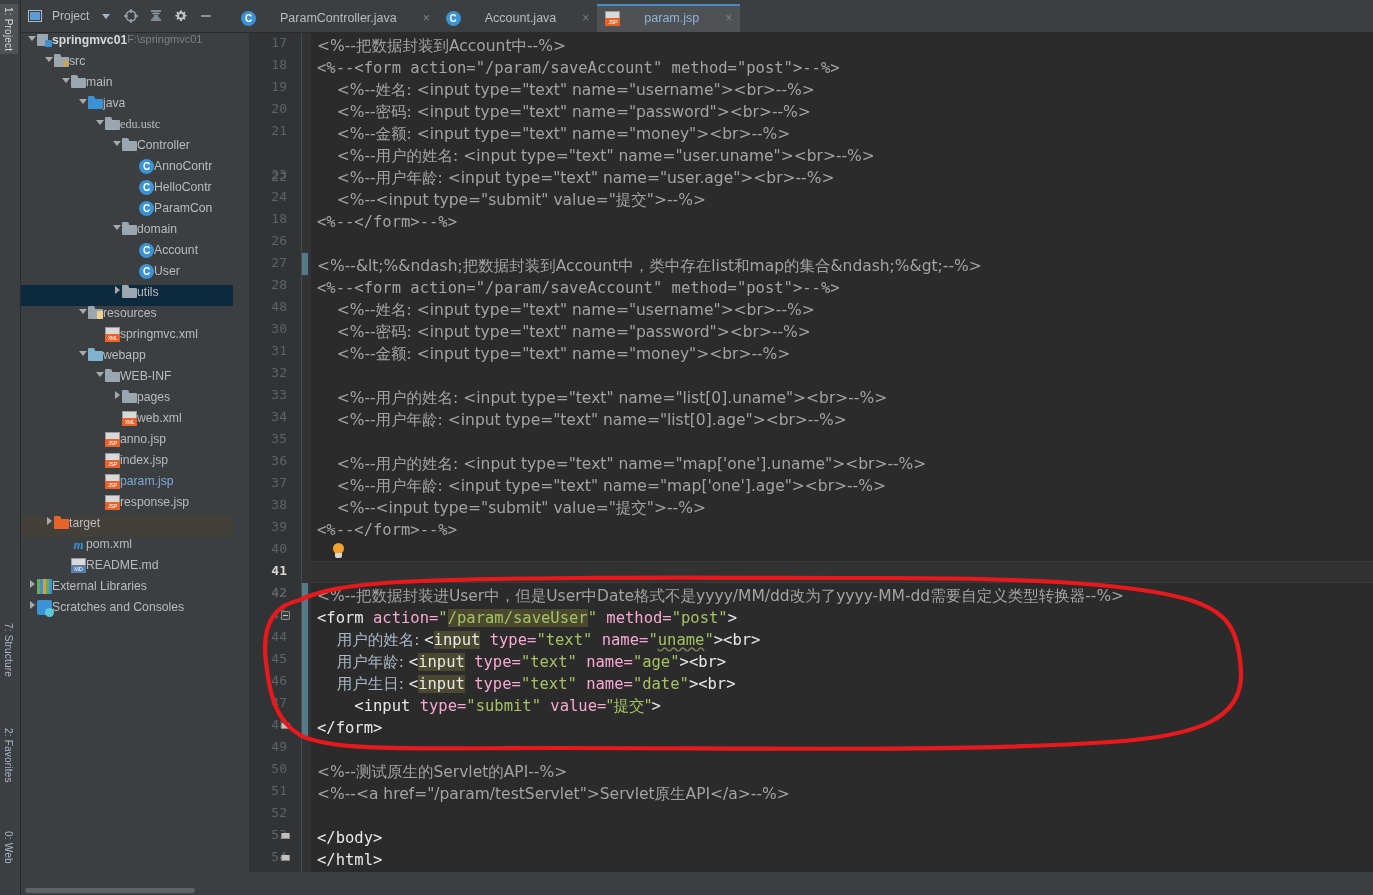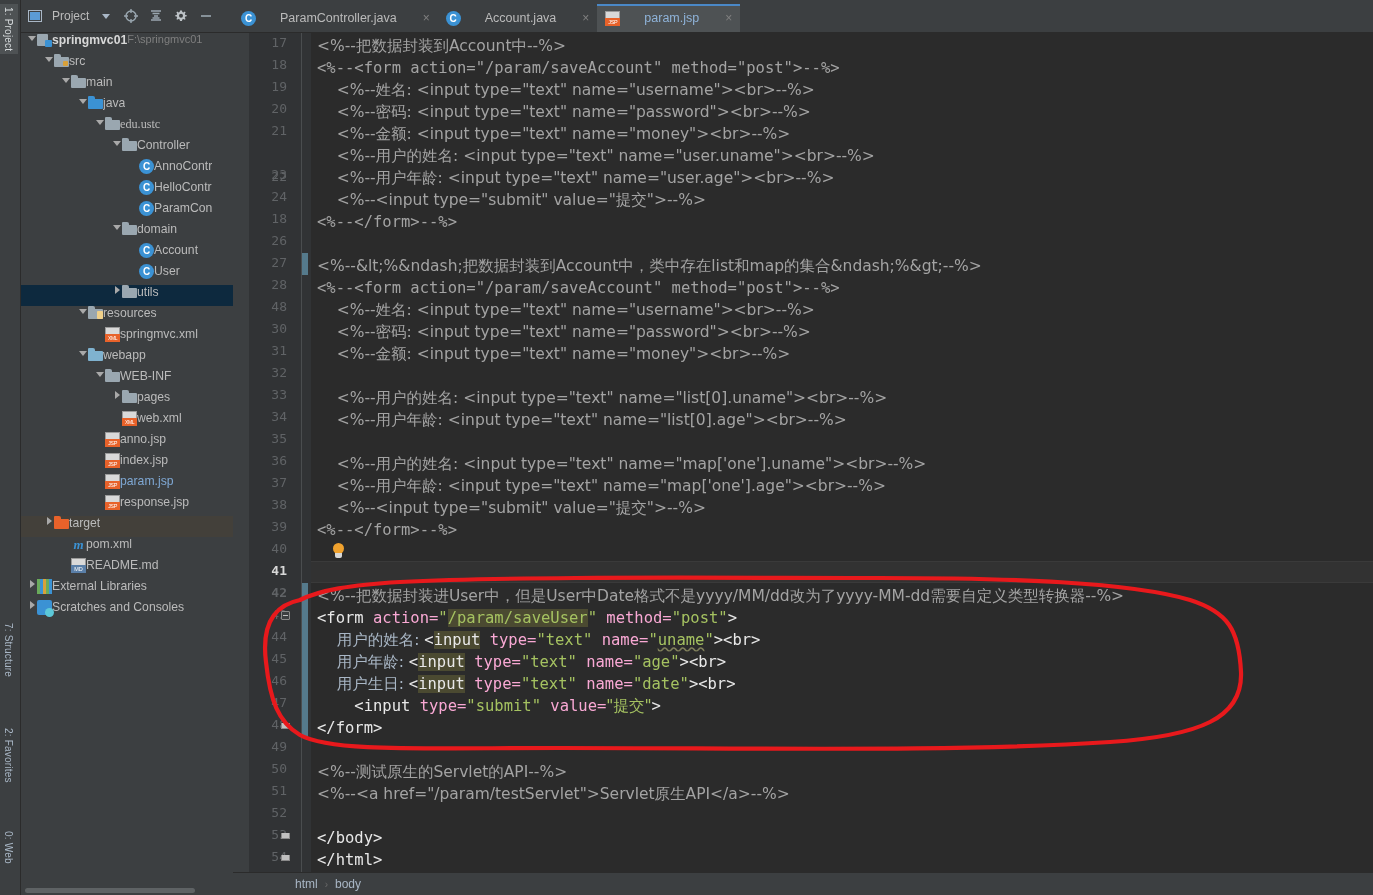--- a/index.html
+++ b/index.html
@@ -527,25 +527,20 @@
         <div class="lnum" style="top: 794px;">53</div>
         <div class="lnum" style="top: 816px;">54</div>
         <div class="foldmk" style="top: 578px;"></div>
         <div class="foldmk end" style="top: 688px;"></div>
         <div class="foldmk end" style="top: 798px;"></div>
         <div class="foldmk end" style="top: 820px;"></div>
       </div>
     <div class="codearea" id="codearea"><div class="curline" style="top: 528px;"></div><div class="bulb" style="top: 510px;"><span class="glass"></span><span class="base"></span></div><div class="cline" style="top: 2px;"><span class="cmt cjk">&lt;%--把数据封装到Account中--%&gt;</span></div><div class="cline" style="top: 24px;"><span class="cmt">&lt;%--&lt;form action="/param/saveAccount" method="post"&gt;--%&gt;</span></div><div class="cline" style="top: 46px;"><span class="cmt cjk">    &lt;%--姓名: &lt;input type="text" name="username"&gt;&lt;br&gt;--%&gt;</span></div><div class="cline" style="top: 68px;"><span class="cmt cjk">    &lt;%--密码: &lt;input type="text" name="password"&gt;&lt;br&gt;--%&gt;</span></div><div class="cline" style="top: 90px;"><span class="cmt cjk">    &lt;%--金额: &lt;input type="text" name="money"&gt;&lt;br&gt;--%&gt;</span></div><div class="cline" style="top: 112px;"><span class="cmt cjk">    &lt;%--用户的姓名: &lt;input type="text" name="user.uname"&gt;&lt;br&gt;--%&gt;</span></div><div class="cline" style="top: 134px;"><span class="cmt cjk">    &lt;%--用户年龄: &lt;input type="text" name="user.age"&gt;&lt;br&gt;--%&gt;</span></div><div class="cline" style="top: 156px;"><span class="cmt cjk">    &lt;%--&lt;input type="submit" value="提交"&gt;--%&gt;</span></div><div class="cline" style="top: 178px;"><span class="cmt">&lt;%--&lt;/form&gt;--%&gt;</span></div><div class="cline" style="top: 222px;"><span class="cmt cjk">&lt;%--&amp;lt;%&amp;ndash;把数据封装到Account中，类中存在list和map的集合&amp;ndash;%&amp;gt;--%&gt;</span></div><div class="cline" style="top: 244px;"><span class="cmt">&lt;%--&lt;form action="/param/saveAccount" method="post"&gt;--%&gt;</span></div><div class="cline" style="top: 266px;"><span class="cmt cjk">    &lt;%--姓名: &lt;input type="text" name="username"&gt;&lt;br&gt;--%&gt;</span></div><div class="cline" style="top: 288px;"><span class="cmt cjk">    &lt;%--密码: &lt;input type="text" name="password"&gt;&lt;br&gt;--%&gt;</span></div><div class="cline" style="top: 310px;"><span class="cmt cjk">    &lt;%--金额: &lt;input type="text" name="money"&gt;&lt;br&gt;--%&gt;</span></div><div class="cline" style="top: 354px;"><span class="cmt cjk">    &lt;%--用户的姓名: &lt;input type="text" name="list[0].uname"&gt;&lt;br&gt;--%&gt;</span></div><div class="cline" style="top: 376px;"><span class="cmt cjk">    &lt;%--用户年龄: &lt;input type="text" name="list[0].age"&gt;&lt;br&gt;--%&gt;</span></div><div class="cline" style="top: 420px;"><span class="cmt cjk">    &lt;%--用户的姓名: &lt;input type="text" name="map['one'].uname"&gt;&lt;br&gt;--%&gt;</span></div><div class="cline" style="top: 442px;"><span class="cmt cjk">    &lt;%--用户年龄: &lt;input type="text" name="map['one'].age"&gt;&lt;br&gt;--%&gt;</span></div><div class="cline" style="top: 464px;"><span class="cmt cjk">    &lt;%--&lt;input type="submit" value="提交"&gt;--%&gt;</span></div><div class="cline" style="top: 486px;"><span class="cmt">&lt;%--&lt;/form&gt;--%&gt;</span></div><div class="cline" style="top: 552px;"><span class="cmt cjk">&lt;%--把数据封装进User中，但是User中Date格式不是yyyy/MM/dd改为了yyyy-MM-dd需要自定义类型转换器--%&gt;</span></div><div class="cline" style="top: 574px;"><span class="tag">&lt;form</span><span class="attr"> action=</span><span class="str">"</span><span class="strhl">/param/saveUser</span><span class="str">"</span><span class="attr"> method=</span><span class="str">"post"</span><span class="tag">&gt;</span></div><div class="cline" style="top: 596px;"><span class="plain cjk">    用户的姓名: </span><span class="tag">&lt;</span><span class="tag hl">input</span><span class="attr"> type=</span><span class="str">"text"</span><span class="attr"> name=</span><span class="str">"</span><span class="str wavy">uname</span><span class="str">"</span><span class="tag">&gt;&lt;br&gt;</span></div><div class="cline" style="top: 618px;"><span class="plain cjk">    用户年龄: </span><span class="tag">&lt;</span><span class="tag hl">input</span><span class="attr"> type=</span><span class="str">"text"</span><span class="attr"> name=</span><span class="str">"age"</span><span class="tag">&gt;&lt;br&gt;</span></div><div class="cline" style="top: 640px;"><span class="plain cjk">    用户生日: </span><span class="tag">&lt;</span><span class="tag hl">input</span><span class="attr"> type=</span><span class="str">"text"</span><span class="attr"> name=</span><span class="str">"date"</span><span class="tag">&gt;&lt;br&gt;</span></div><div class="cline" style="top: 662px;"><span class="tag">    &lt;input</span><span class="attr"> type=</span><span class="str">"submit"</span><span class="attr"> value=</span><span class="str cjk">"提交"</span><span class="tag">&gt;</span></div><div class="cline" style="top: 684px;"><span class="tag">&lt;/form&gt;</span></div><div class="cline" style="top: 728px;"><span class="cmt cjk">&lt;%--测试原生的Servlet的API--%&gt;</span></div><div class="cline" style="top: 750px;"><span class="cmt cjk">&lt;%--&lt;a href="/param/testServlet"&gt;Servlet原生API&lt;/a&gt;--%&gt;</span></div><div class="cline" style="top: 794px;"><span class="tag">&lt;/body&gt;</span></div><div class="cline" style="top: 816px;"><span class="tag">&lt;/html&gt;</span></div></div>
   </div>
 
-  <div class="breadcrumb">
-    <span>html</span>
-    <span class="bc-sep">›</span>
-    <span>body</span>
-  </div>
 
   <svg class="annot" viewBox="0 0 1373 895">
     <path d="M300,600 C270,606 262,630 266,662 C270,700 278,722 300,735
              C330,752 420,748 560,748 C760,748 960,752 1110,742
              C1200,736 1243,718 1241,672 C1239,630 1228,612 1190,600
              C1130,582 1010,578 880,578 C720,578 520,576 400,582
              C350,585 320,590 300,600 Z" fill="none" stroke="#e8191c" stroke-width="4.2" stroke-linecap="round"></path>
   </svg>
 
 </div>

